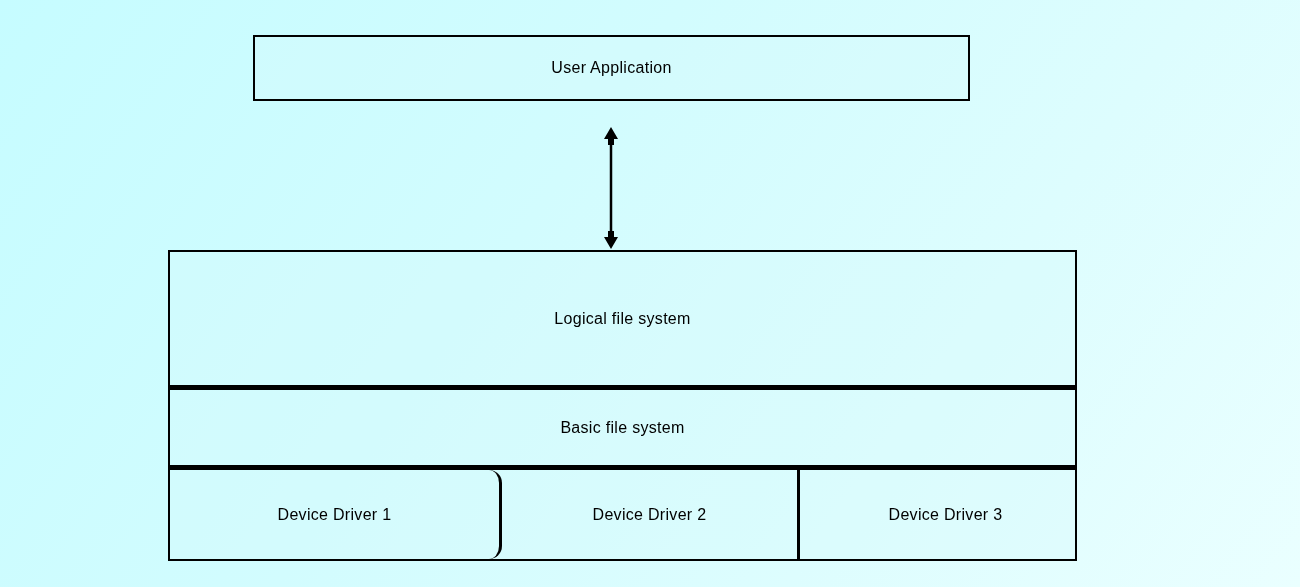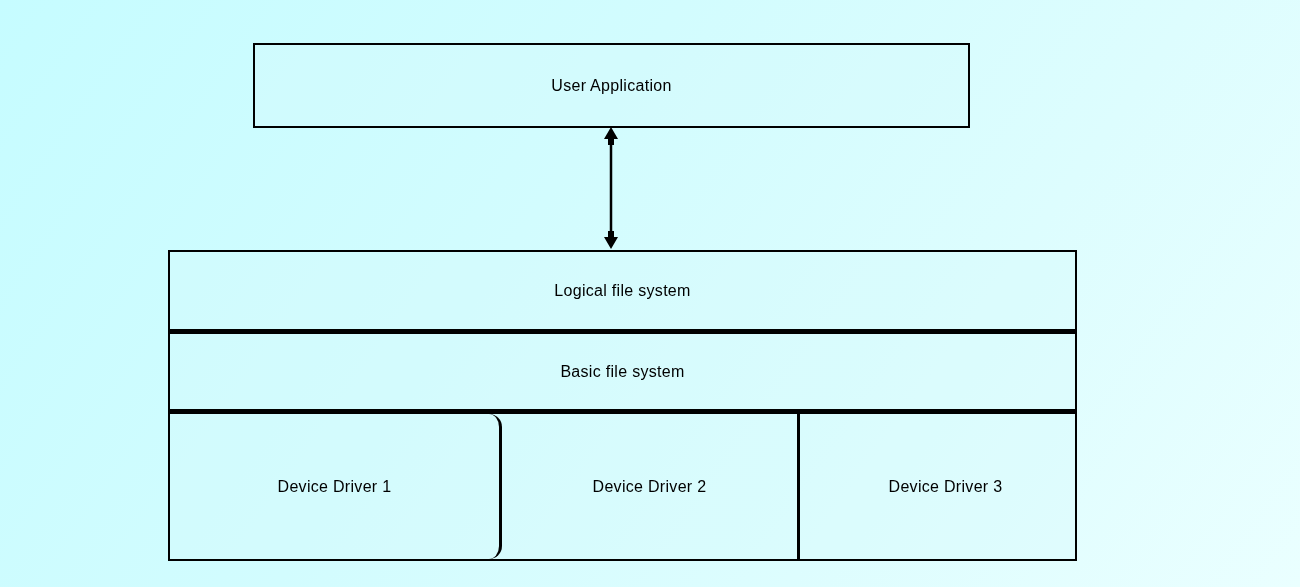--- a/index.html
+++ b/index.html
@@ -25,23 +25,23 @@
     border: 2px solid #000000;
     display: flex;
     align-items: center;
     justify-content: center;
     font-size: 16px;
     letter-spacing: 0.3px;
     background: rgba(214, 250, 252, 0.35);
   }
   .top-box {
     left: 253px;
-    top: 43px;
+    top: 35px;
     width: 717px;
-    height: 85px;
+    height: 66px;
   }
   .connector {
     position: absolute;
     left: 597px;
     top: 127px;
     width: 28px;
     height: 122px;
   }
   .stack {
     position: absolute;
@@ -57,21 +57,21 @@
   }
   .stack-row {
     box-sizing: border-box;
     display: flex;
     align-items: center;
     justify-content: center;
     font-size: 16px;
     letter-spacing: 0.3px;
   }
   .row-logical {
-    height: 82px;
+    height: 138px;
     border-bottom: 5px solid #000000;
   }
   .row-basic {
     height: 80px;
     border-bottom: 5px solid #000000;
   }
   .row-drivers {
     flex: 1;
     display: flex;
     align-items: stretch;

